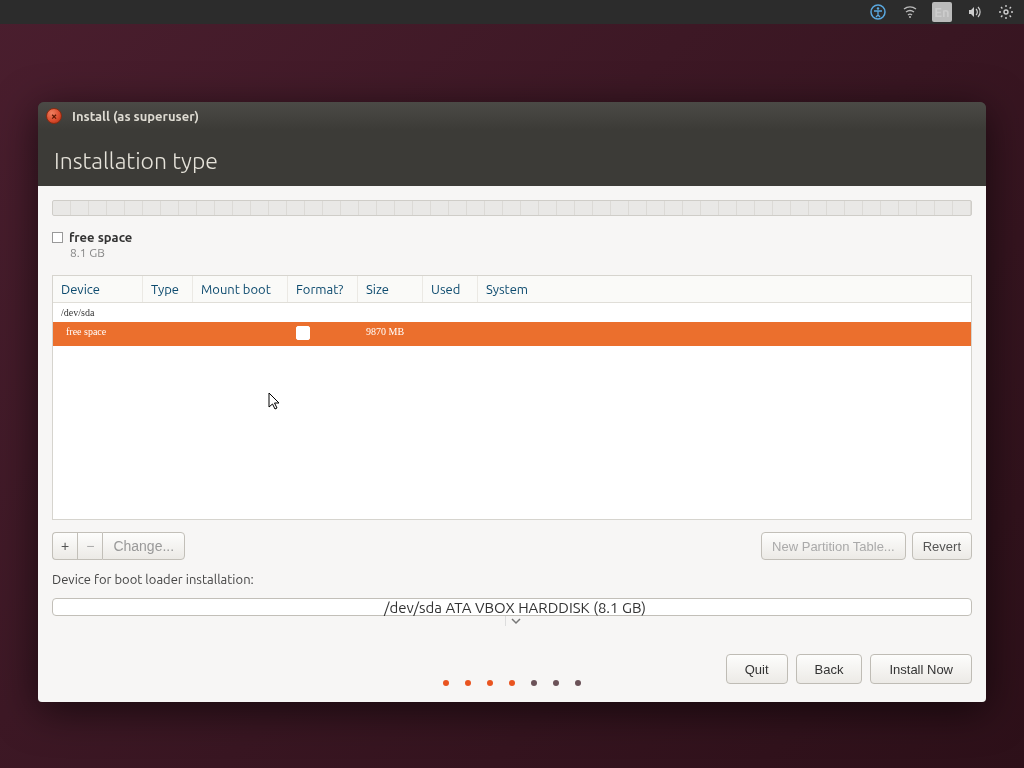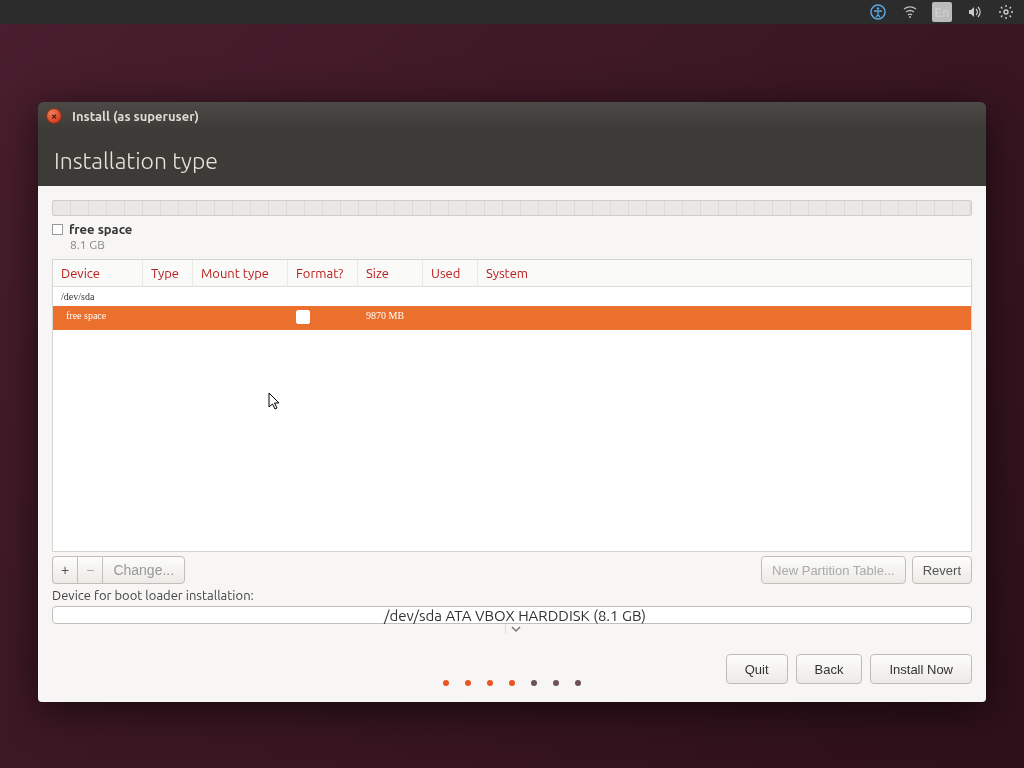--- a/index.html
+++ b/index.html
@@ -86,21 +86,21 @@
   color: #e6e3da;
   font-size: 23px;
   font-weight: 300;
 }
 .content-area {
   background: #f7f6f5;
   flex: 1;
   padding: 14px 14px 18px;
   display: flex;
   flex-direction: column;
-  gap: 4px;
+  gap: 12px;
   color: #333;
 }
 .diskbar {
   height: 16px;
   background: repeating-linear-gradient(90deg, #e9e8e6 0 17px, #dcdad6 17px 18px);
   border: 1px solid #cfcdc8;
   border-radius: 2px;
 }
 .free-space-box {
   display: flex;
@@ -131,21 +131,21 @@
   background: #fff;
   flex: 1;
   min-height: 190px;
   display: flex;
   flex-direction: column;
 }
 .pt-header {
   display: grid;
   grid-template-columns: 90px 50px 95px 70px 65px 55px 1fr;
   font-size: 13px;
-  color: #b91c1c;
+  color: #0c4a6e;
   border-bottom: 1px solid #e0ded8;
   background: #fafaf8;
 }
 .pt-header > div {
   padding: 6px 8px;
   border-right: 1px solid #ebe9e4;
 }
 .pt-header > div:last-child { border-right: none; }
 .pt-row {
   display: grid;
@@ -309,21 +309,21 @@
         <span class="sq"></span>
         <span>free space</span>
       </div>
       <div class="fs-sub">8.1 GB</div>
     </div>
 
     <div class="partition-table">
       <div class="pt-header">
         <div>Device</div>
         <div>Type</div>
-        <div>Mount type</div>
+        <div>Mount boot</div>
         <div>Format?</div>
         <div>Size</div>
         <div>Used</div>
         <div>System</div>
       </div>
       <div class="pt-row device">
         <div>/dev/sda</div>
         <div></div>
           <div></div>
           <div></div>

